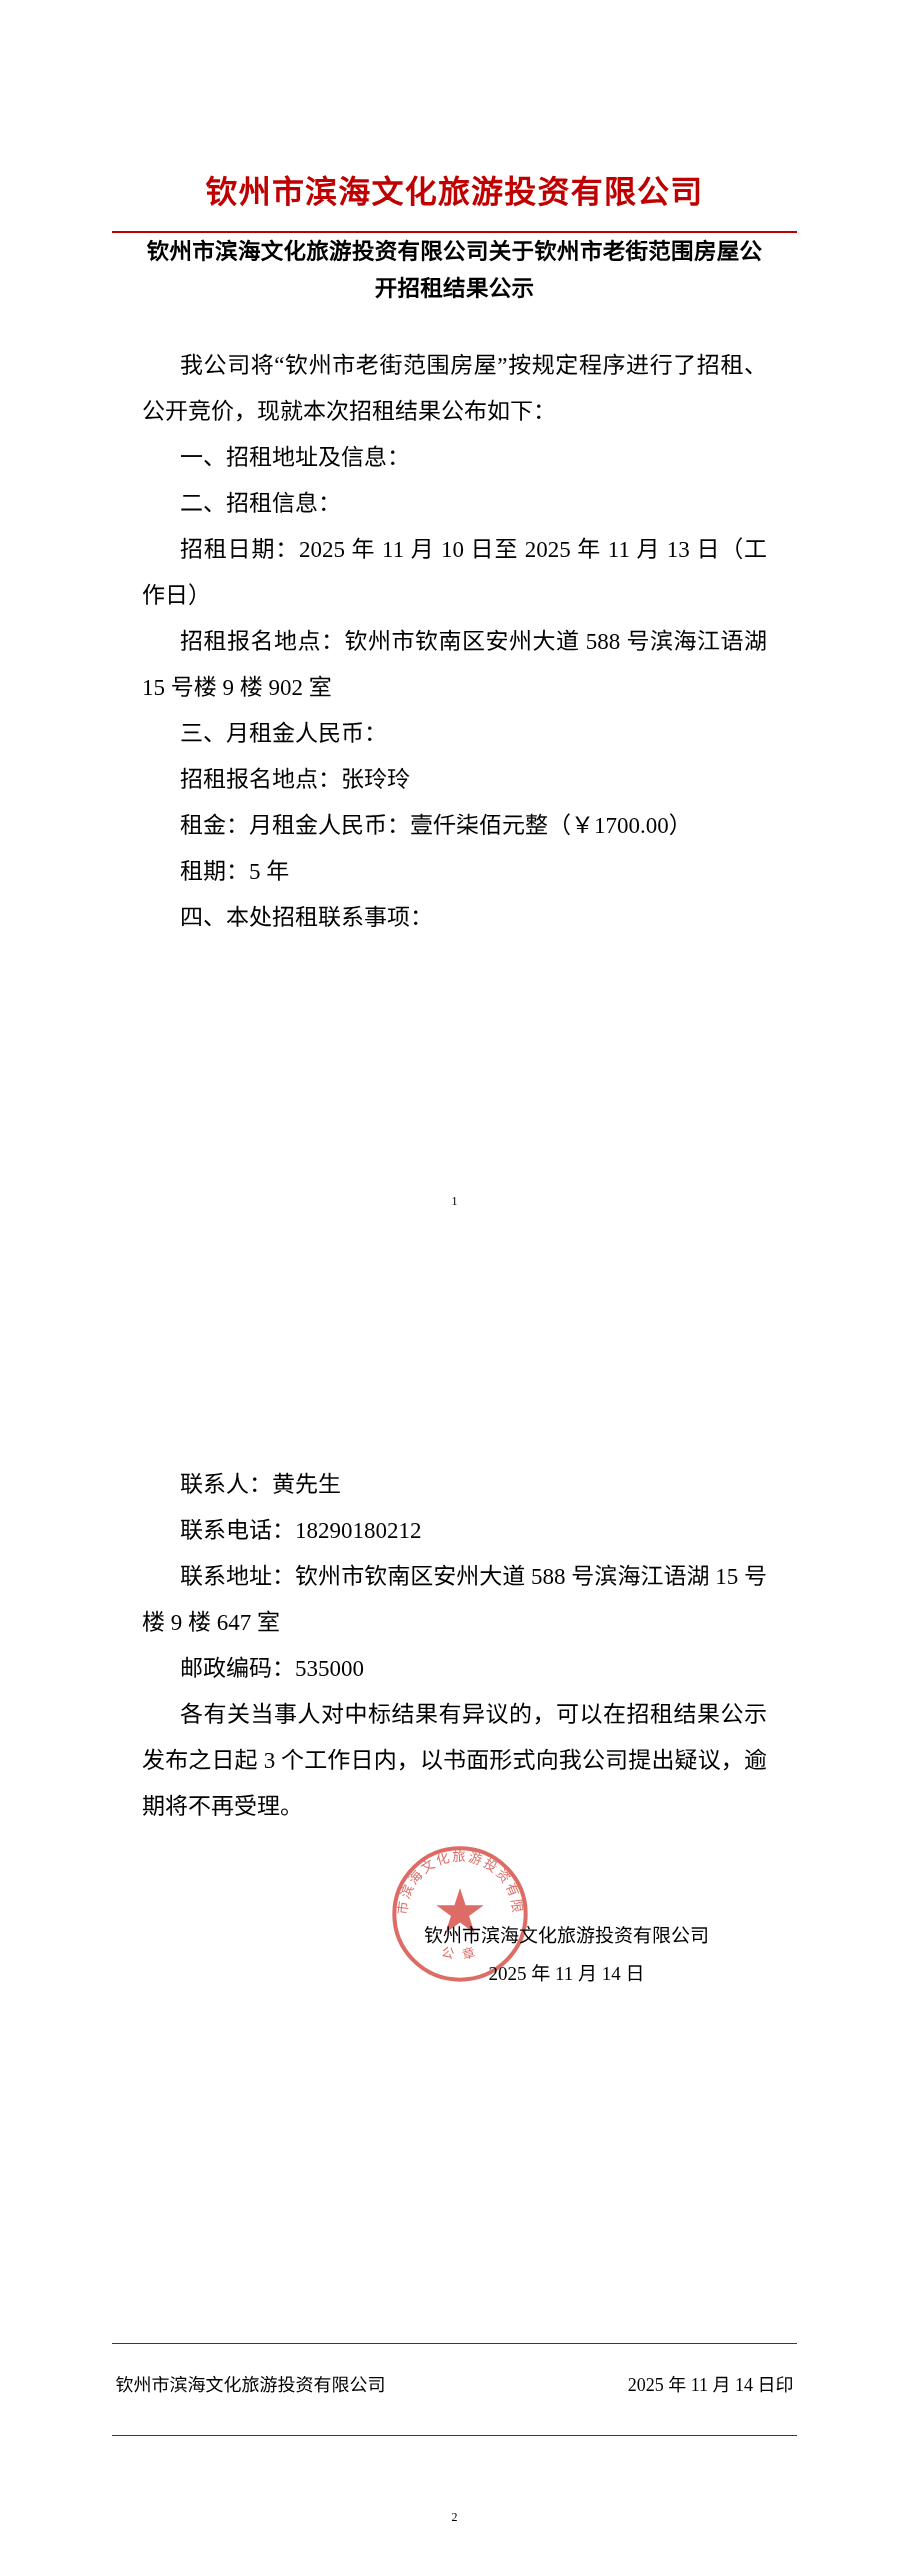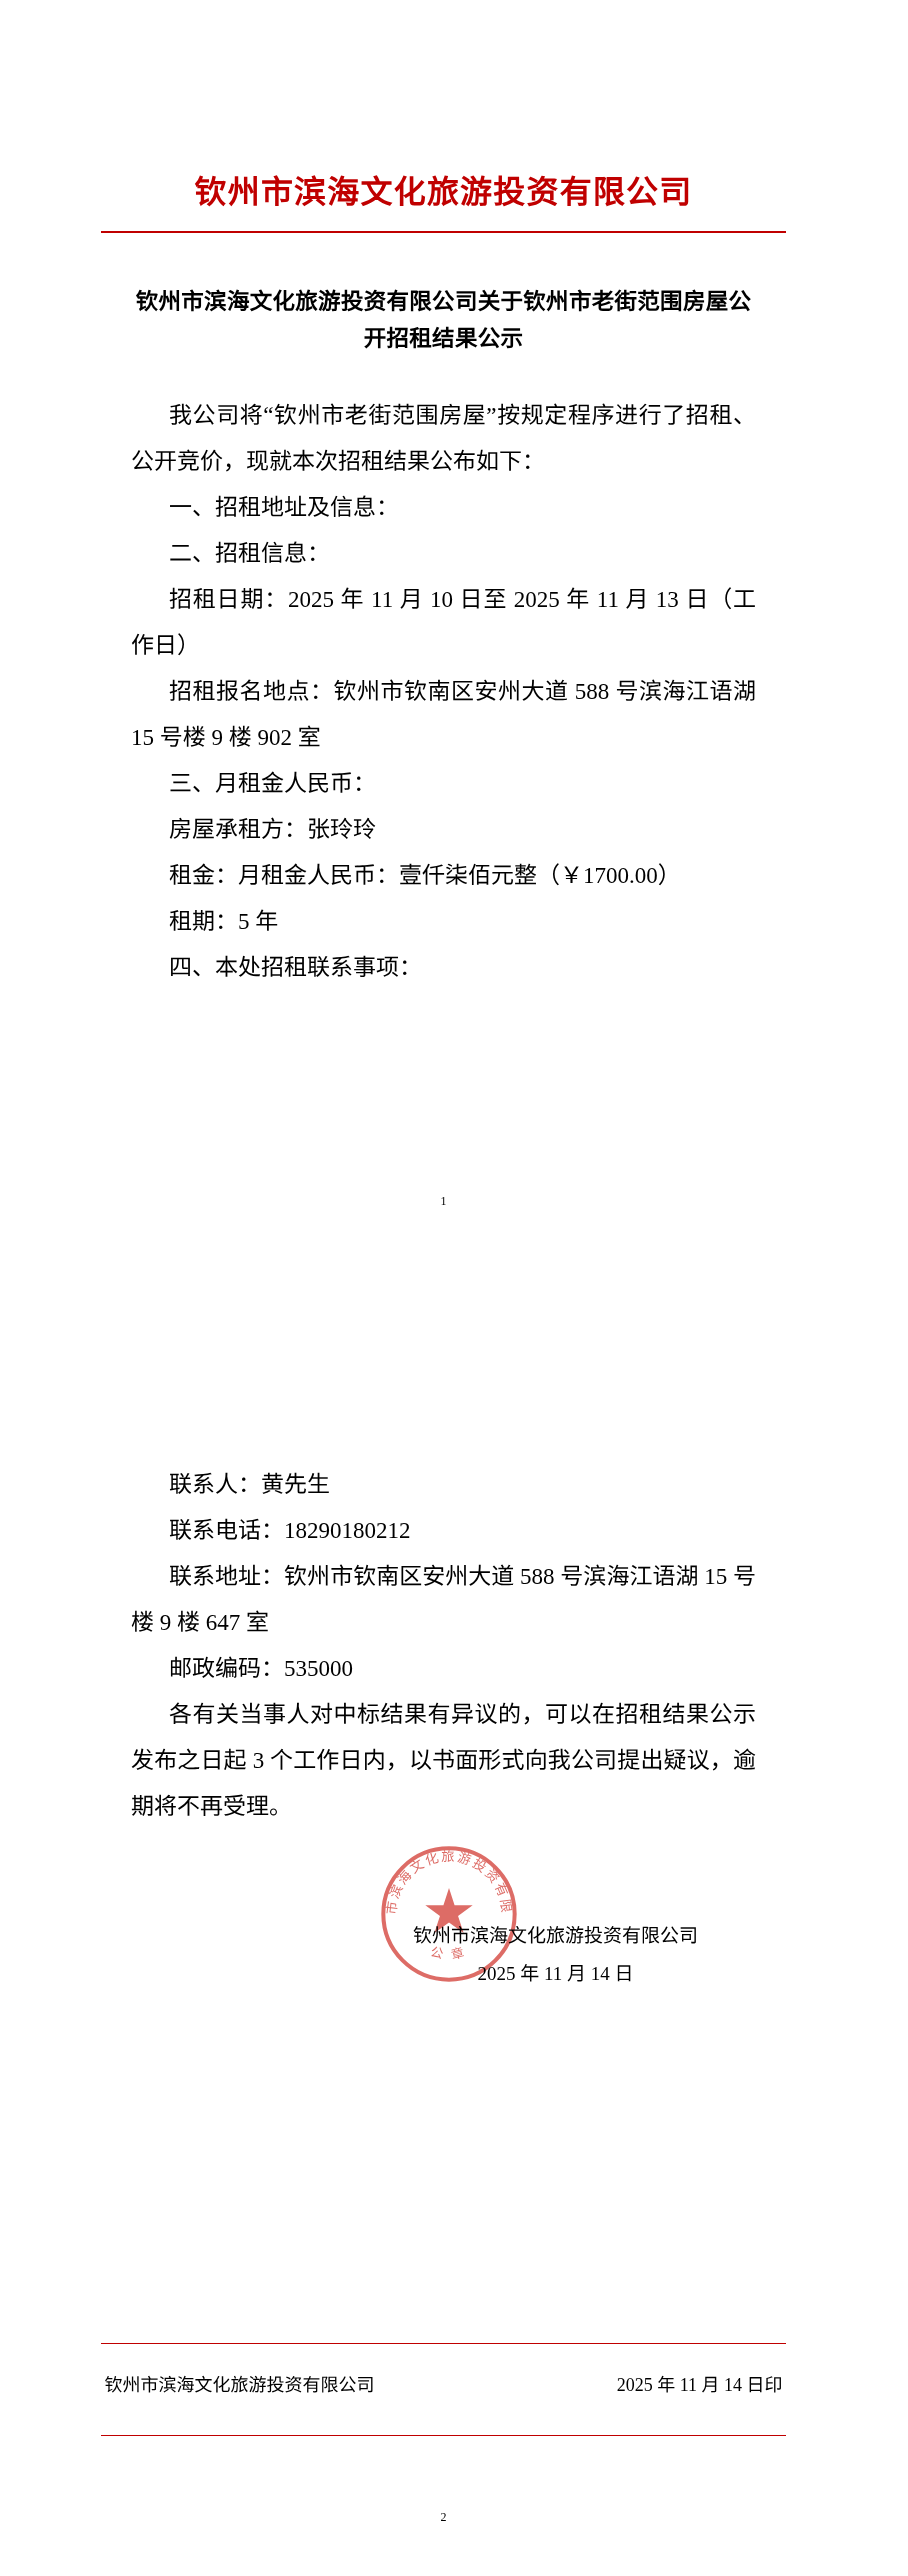--- a/index.html
+++ b/index.html
@@ -14,21 +14,21 @@
   }
   .page {
     position: relative;
     width: 909px;
     height: 2576px;
     background: #ffffff;
     overflow: hidden;
   }
   .doc {
     position: absolute;
-    left: 101px;
+    left: 112px;
     top: 0;
     width: 685px;
     height: 2576px;
   }
 
   
   .letterhead {
     padding-top: 173px;
     text-align: center;
   }
@@ -42,21 +42,20 @@
   }
   .letterhead-rule {
     margin: 19.6px auto 0 auto;
     width: 685px;
     height: 1.7px;
     background: #c00000;
   }
 
   
   .doc-title {
-    margin-top: 50px;
     text-align: center;
     font-family: "Liberation Sans", "DejaVu Sans", sans-serif;
     font-weight: bold;
     font-size: 22.5px;
     line-height: 1.65;
     letter-spacing: 0.3px;
     padding: 0 28px;
   }
 
   
@@ -169,21 +168,21 @@
 
     <div class="doc-title">钦州市滨海文化旅游投资有限公司关于钦州市老街范围房屋公开招租结果公示</div>
 
     <div class="body-block">
       <p class="para indent">我公司将“钦州市老街范围房屋”按规定程序进行了招租、公开竞价，现就本次招租结果公布如下：</p>
       <p class="para indent">一、招租地址及信息：</p>
       <p class="para indent">二、招租信息：</p>
       <p class="para indent">招租日期：2025 年 11 月 10 日至 2025 年 11 月 13 日（工作日）</p>
       <p class="para indent">招租报名地点：钦州市钦南区安州大道 588 号滨海江语湖 15 号楼 9 楼 902 室</p>
       <p class="para indent">三、月租金人民币：</p>
-      <p class="para indent">房屋承租方：张玲玲</p>
+      <p class="para indent">招租报名地点：张玲玲</p>
       <p class="para indent">租金：月租金人民币：壹仟柒佰元整（￥1700.00）</p>
       <p class="para indent">租期：5 年</p>
       <p class="para indent">四、本处招租联系事项：</p>
     </div>
 
     <div class="page-num-mid" style="top:1194px;">1</div>
 
     <div class="contact-block">
       <p class="para indent">联系人：黄先生</p>
       <p class="para indent">联系电话：18290180212</p>

